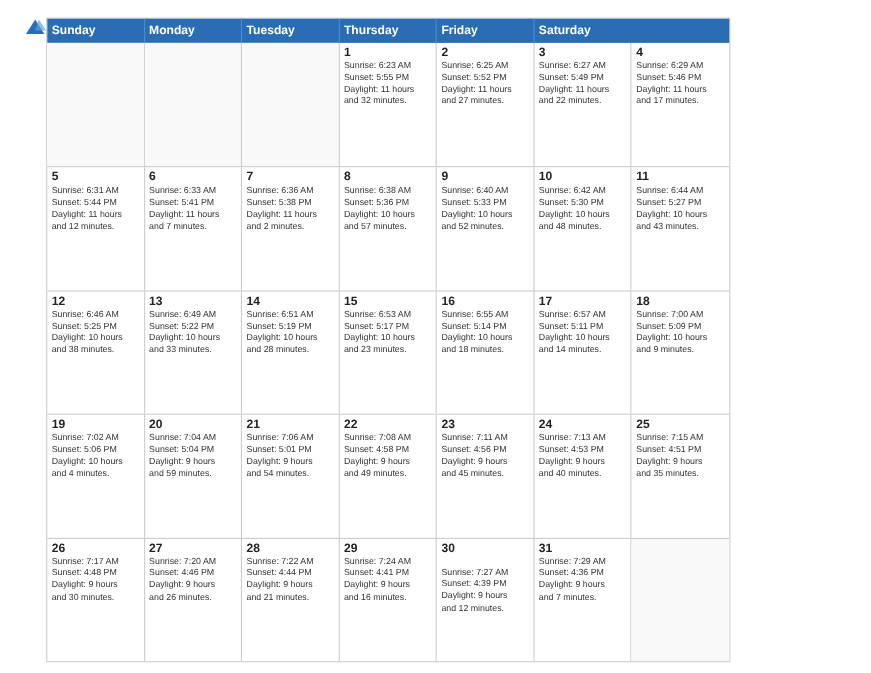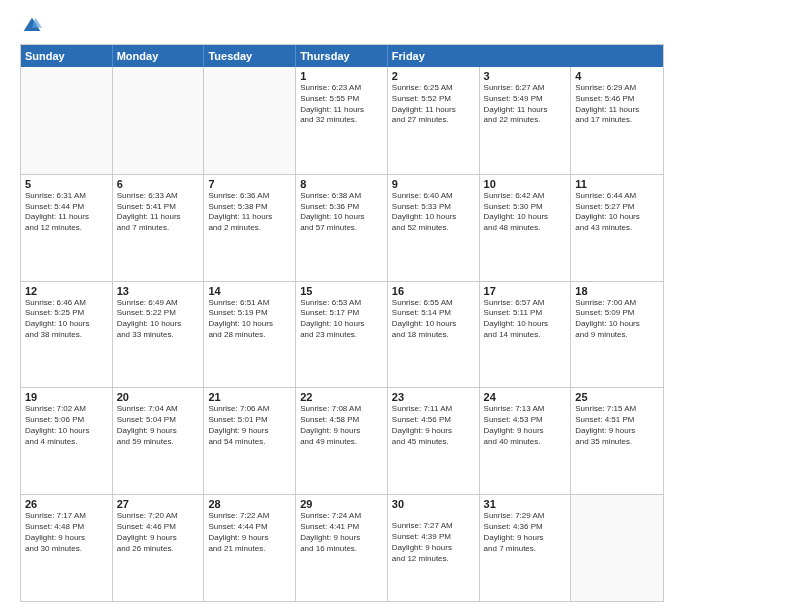--- a/index.html
+++ b/index.html
@@ -8,21 +8,21 @@
       background: #fff;
       width: 792px;
       height: 612px;
       overflow: hidden;
     }
     .page {
       width: 684px;
       height: 612px;
       padding: 16px 20px 10px 20px;
       display: flex;
-      flex-direction: column;
+      flex-direction: row;
     }
     .header {
       display: flex;
       justify-content: space-between;
       align-items: flex-start;
       margin-bottom: 8px;
     }
     .logo {
       display: flex;
       flex-direction: column;
@@ -133,20 +133,21 @@
     </div>
   </div>
 
   <div class="calendar">
     <div class="cal-header">
     <div class="cal-header-cell">Sunday</div>
         <div class="cal-header-cell">Monday</div>
         <div class="cal-header-cell">Tuesday</div>
         <div class="cal-header-cell">Thursday</div>
         <div class="cal-header-cell">Friday</div>
+        <div class="cal-header-cell">Saturday</div>
       </div>
     <div class="cal-body">
     <div class="cal-row">
           <div class="cal-cell empty"></div>
           <div class="cal-cell empty"></div>
           <div class="cal-cell empty"></div>
           <div class="cal-cell">
             <div class="day-num">1</div>
             <div class="cell-text" style="white-space: pre-line;">Sunrise: 6:23 AM
 Sunset: 5:55 PM

